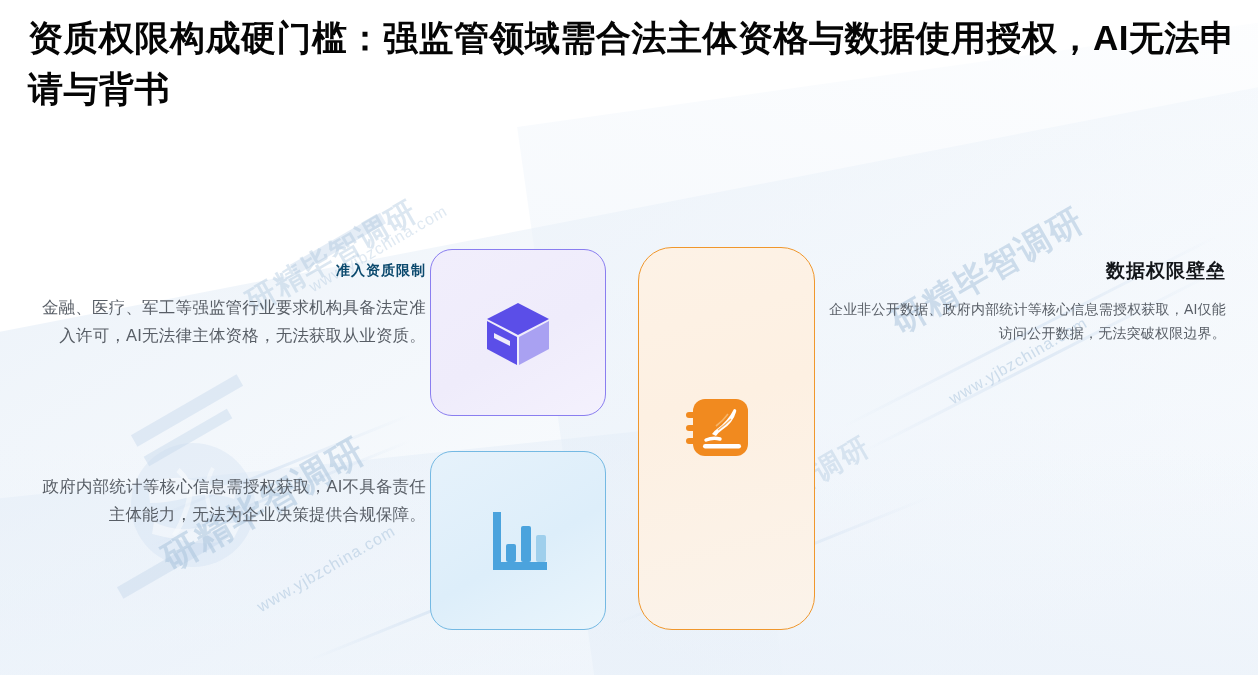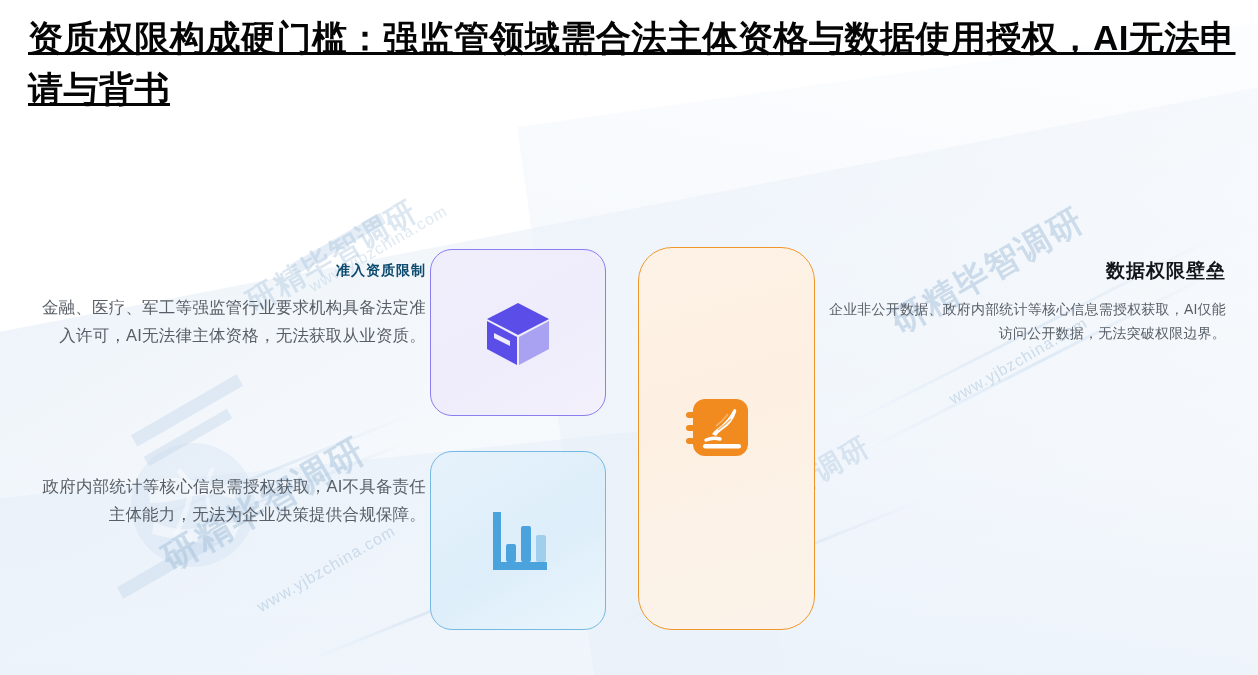--- a/index.html
+++ b/index.html
@@ -94,21 +94,20 @@
   .title {
     position: absolute;
     left: 28px;
     top: 12px;
     width: 1210px;
     font-size: 35px;
     font-weight: bold;
     line-height: 1.46;
     color: #050505;
     letter-spacing: 0.5px;
-    text-decoration: underline;
   }
 
   
   .txt-block {
     position: absolute;
     text-align: right;
   }
   .txt-block .bt-title {
     font-size: 14px;
     font-weight: bold;

